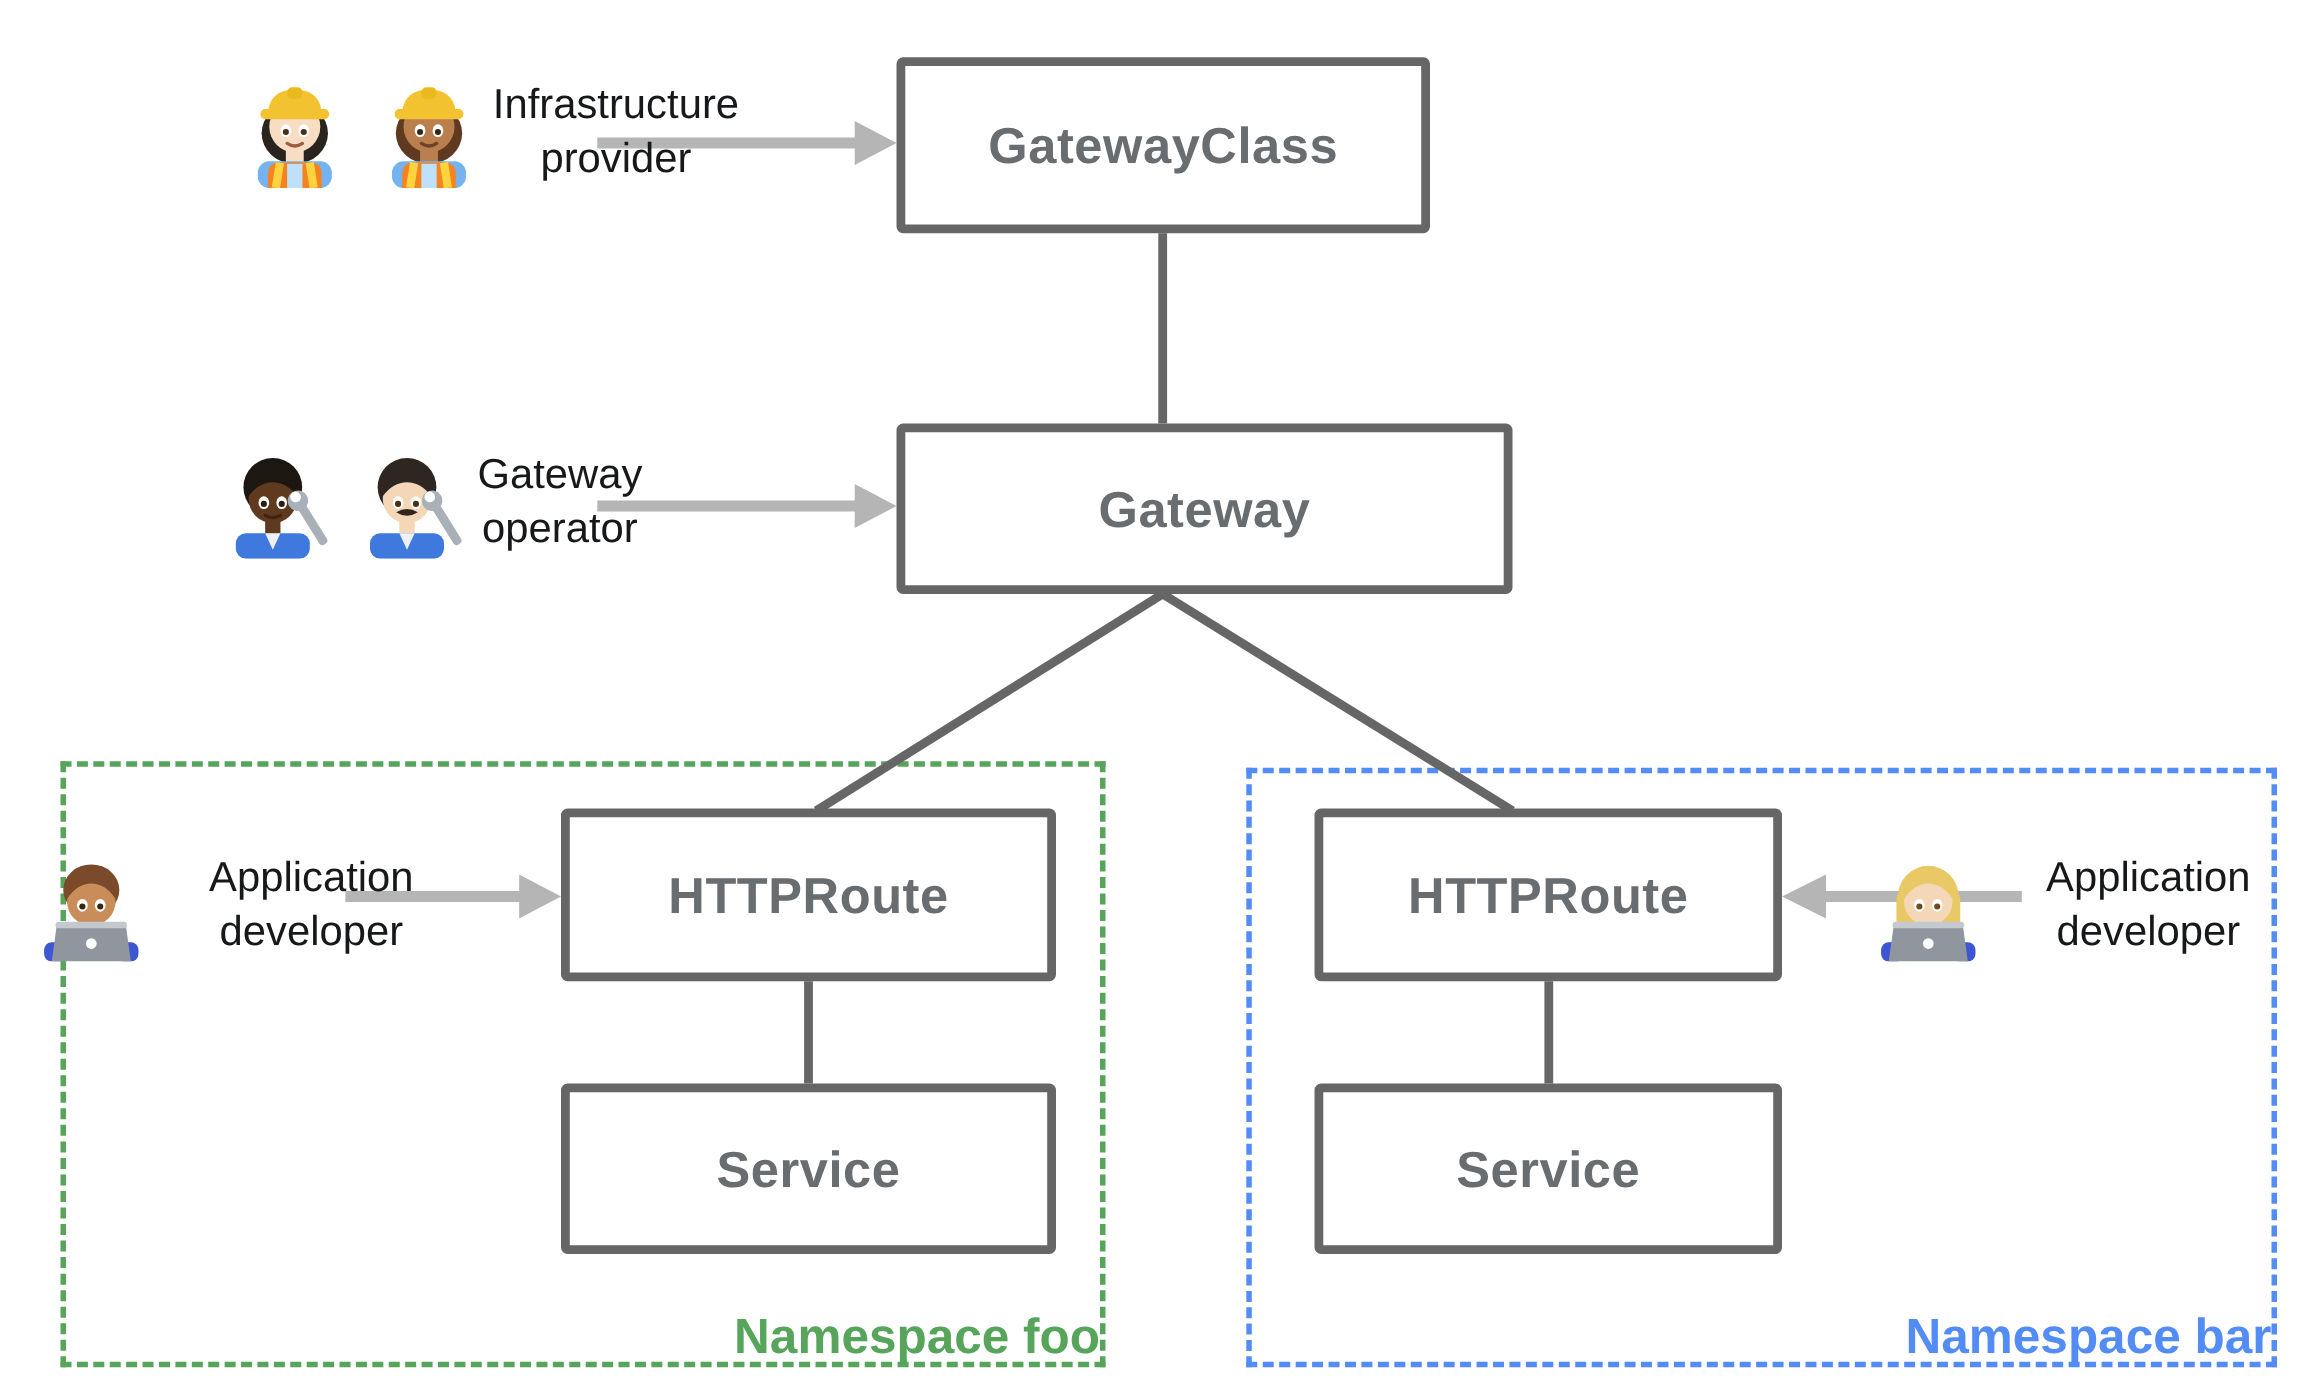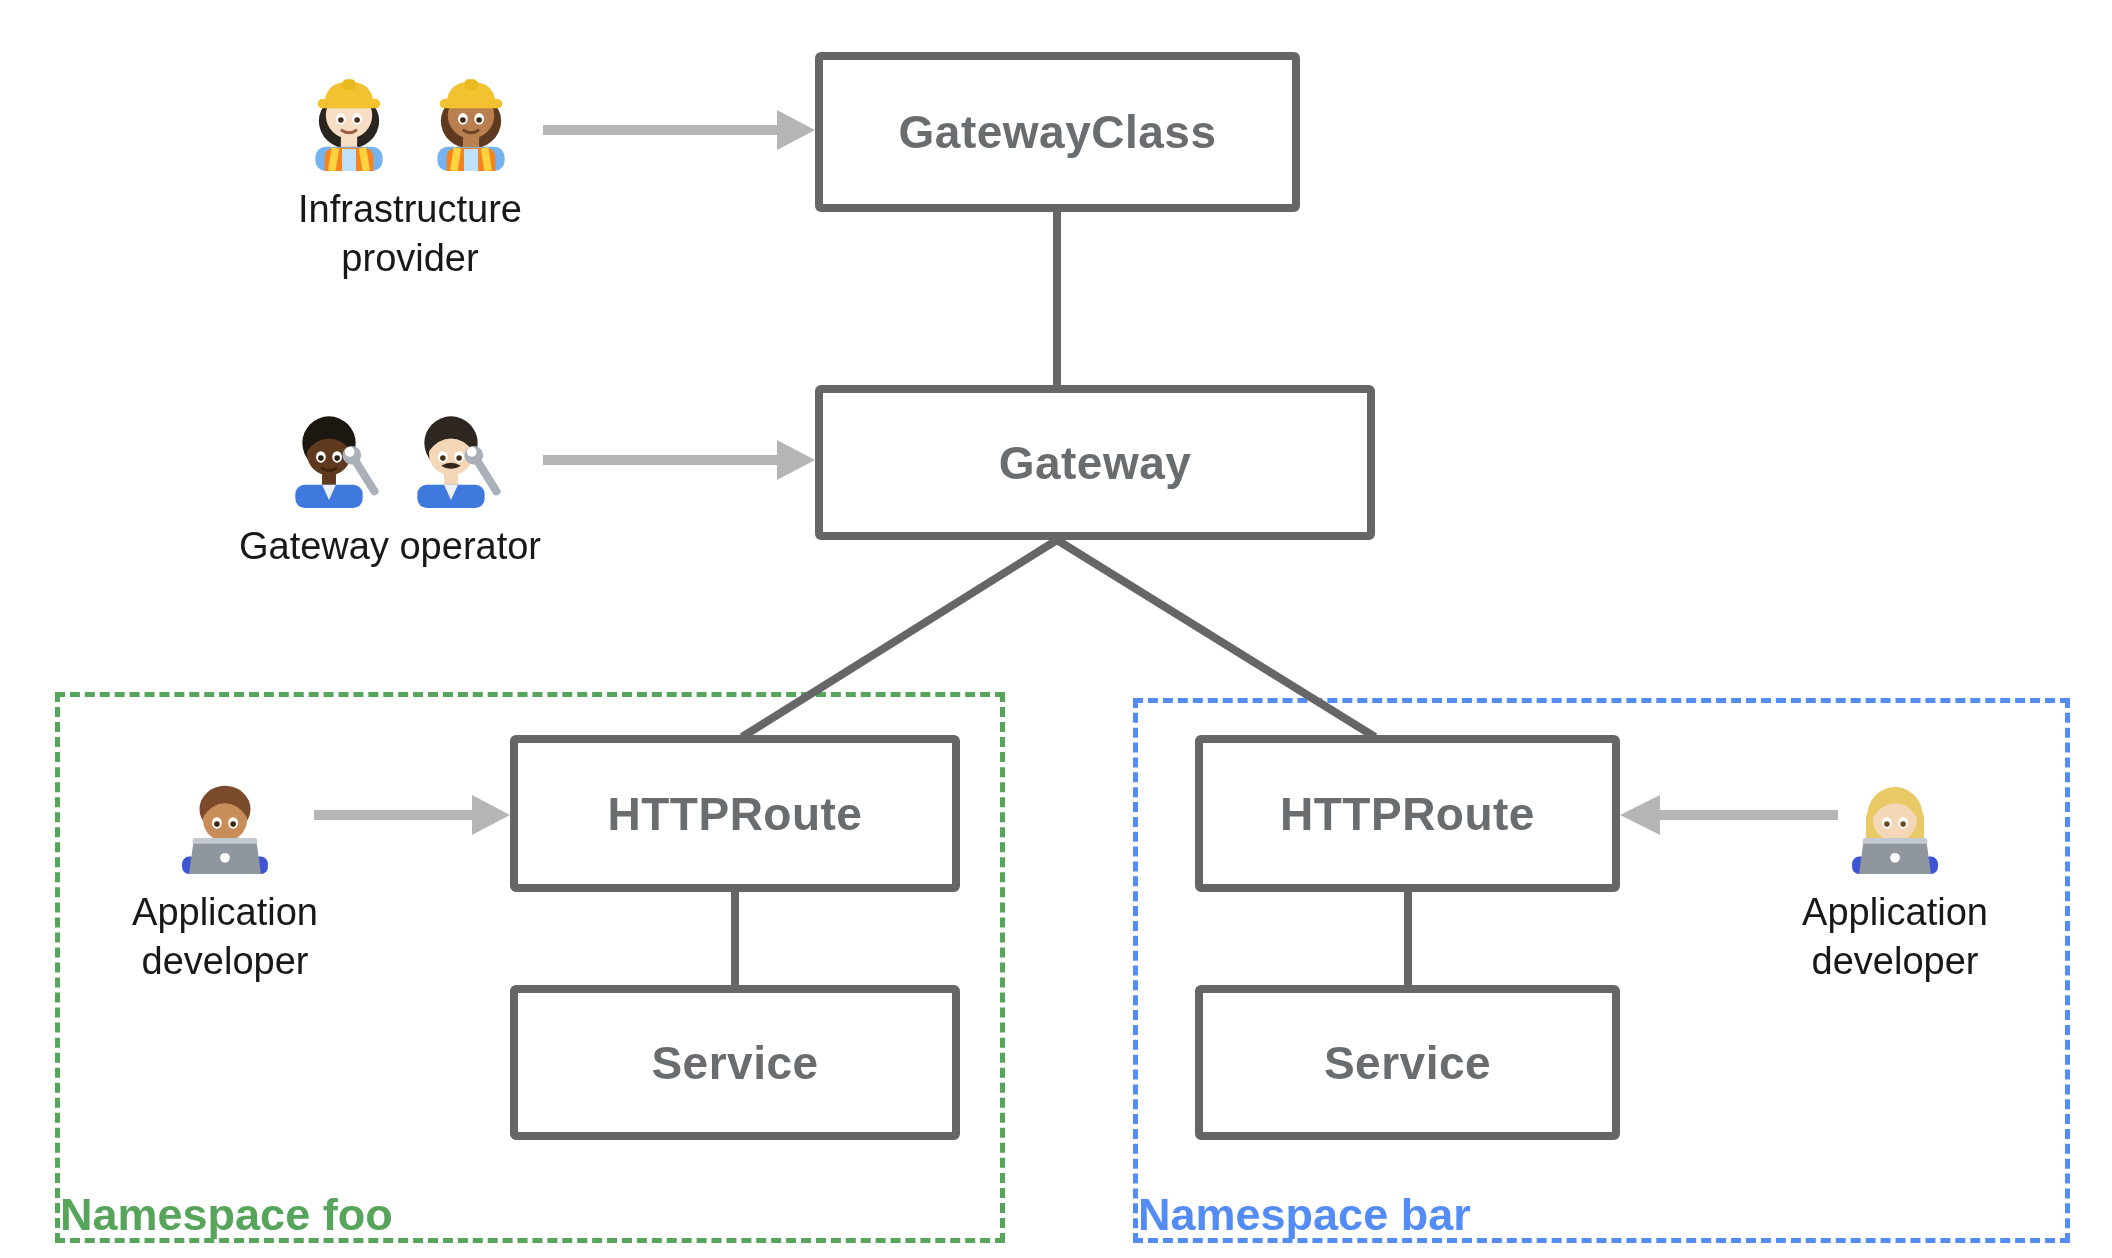--- a/index.html
+++ b/index.html
@@ -5,39 +5,39 @@
   html,body{margin:0;padding:0;background:#ffffff;}
   .canvas{
     position:relative;width:2112px;height:1258px;background:#ffffff;overflow:hidden;
     font-family:"Liberation Sans","DejaVu Sans",sans-serif;
   }
   
   .ns{position:absolute;border:5px dashed;box-sizing:border-box;z-index:1;background:transparent;}
   #ns-foo{left:55px;top:692px;width:950px;height:551px;border-color:#57a45b;color:#57a45b;}
   #ns-bar{left:1133px;top:698px;width:937px;height:545px;border-color:#548cf6;color:#548cf6;}
   .ns-label{
-    position:absolute;left:0;right:0;bottom:0;text-align:left;
+    position:absolute;left:0;right:0;bottom:0;text-align:right;
     font-weight:bold;font-size:45px;line-height:1.05;
   }
   
   .edges{position:absolute;left:0;top:0;z-index:2;}
   
   .node{
     position:absolute;background:#ffffff;border:8px solid #666666;border-radius:6px;
     display:flex;align-items:center;justify-content:center;box-sizing:border-box;
     font-weight:bold;font-size:46px;color:#696d70;letter-spacing:0.5px;z-index:3;
   }
   #gatewayclass{left:815px;top:52px;width:485px;height:160px;}
   #gateway{left:815px;top:385px;width:560px;height:155px;}
   #httproute-foo{left:510px;top:735px;width:450px;height:157px;}
   #service-foo{left:510px;top:985px;width:450px;height:155px;}
   #httproute-bar{left:1195px;top:735px;width:425px;height:157px;}
   #service-bar{left:1195px;top:985px;width:425px;height:155px;}
   
-  .persona{position:absolute;width:400px;display:flex;flex-direction:column;align-items:center;z-index:4;}
+  .persona{position:absolute;width:400px;display:flex;flex-direction:row;align-items:center;z-index:4;}
   #persona-infra{left:210px;top:55px;}
   #persona-cluster{left:190px;top:392px;}
   #persona-dev-foo{left:25px;top:758px;}
   #persona-dev-bar{left:1695px;top:758px;}
   .icons{display:flex;gap:6px;}
   .em{width:116px;height:116px;display:block;}
   .plabel{
     margin-top:14px;max-width:310px;text-align:center;
     font-size:38px;line-height:1.28;color:#17181a;font-weight:400;
   }

